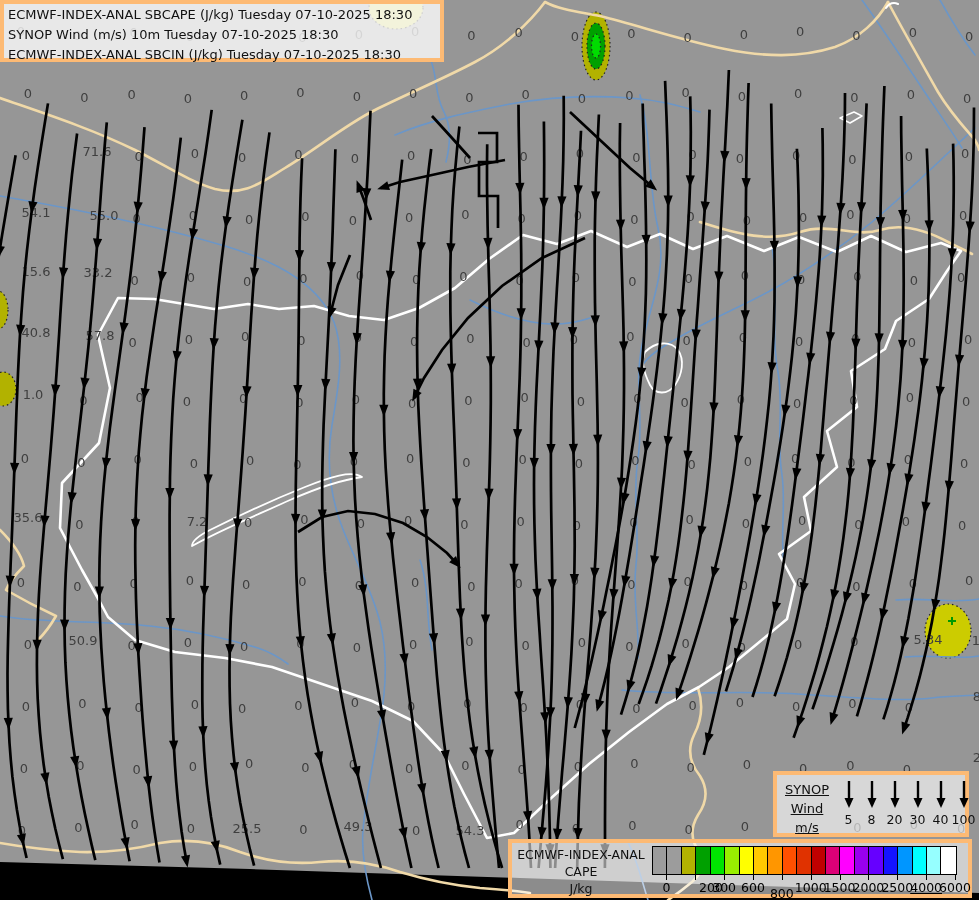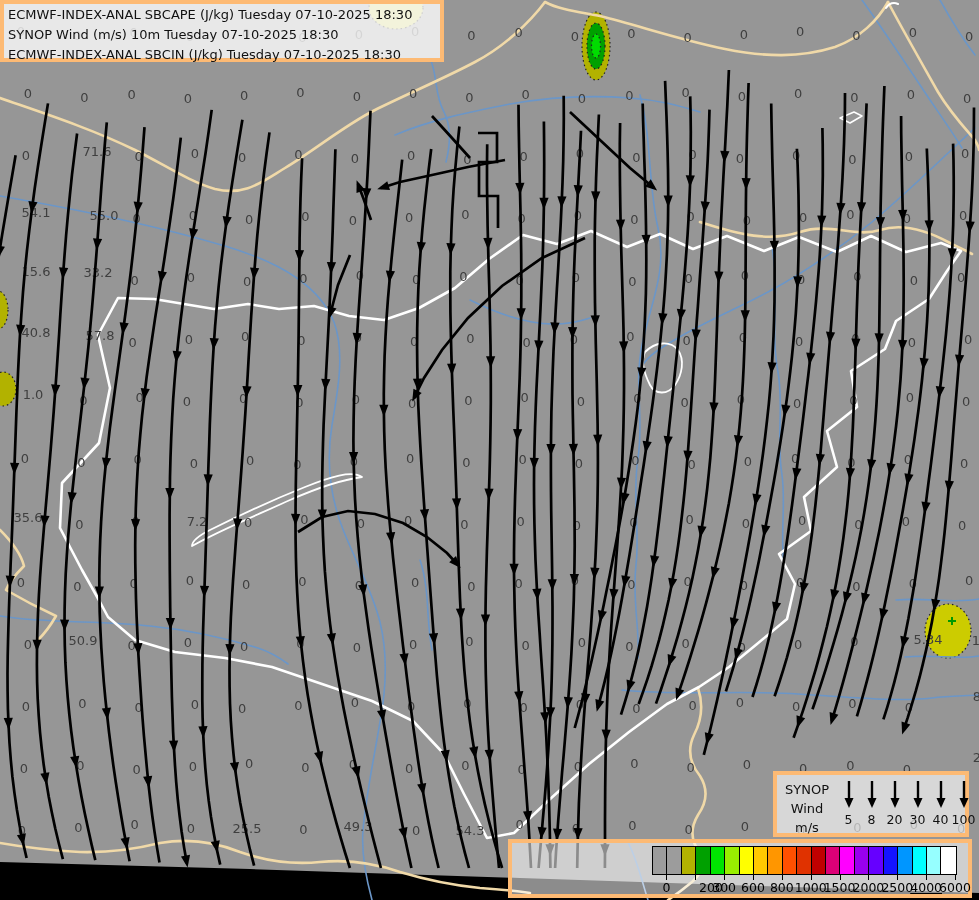--- a/index.html
+++ b/index.html
@@ -3,21 +3,21 @@
 <meta charset="utf-8">
 <style>
   html,body{margin:0;padding:0;background:#000;}
   #stage{position:relative;width:979px;height:900px;overflow:hidden;
          font-family:"DejaVu Sans","Liberation Sans",sans-serif;background:#000;}
   #map-svg{position:absolute;left:0;top:0;}
   .overlay{position:absolute;box-sizing:border-box;border:4px solid #fdba74;color:#111;}
   #title-box{left:0;top:0;width:444px;height:62px;background:rgba(255,255,255,0.78);
              padding:1px 0 0 4px;font-size:13px;line-height:20px;white-space:nowrap;}
   #synop-legend{left:773px;top:771px;width:196px;height:66px;background:rgba(255,255,255,0.62);}
-  #synop-text{position:absolute;left:8px;top:5px;font-size:13px;line-height:19px;text-align:center;}
+  #synop-text{position:absolute;left:8px;top:5px;font-size:13px;line-height:19px;text-align:center;text-decoration:underline;}
   #speed-cols{position:absolute;left:60px;top:4px;display:flex;}
   .speed-col{width:23px;display:flex;flex-direction:column;align-items:center;}
   .speed-col span{font-size:12.5px;margin-top:3px;}
   #cape-legend{left:508px;top:839px;width:464px;height:59px;background:rgba(255,255,255,0.55);}
   #cape-text{position:absolute;left:0;top:3px;width:138px;text-align:center;
              font-size:12.5px;line-height:17px;}
   #cape-bar{position:absolute;left:140px;top:3px;width:303px;height:27px;
             border:1px solid #000;display:flex;}
   .cape-cell{height:100%;border-right:1px solid #000;box-sizing:border-box;}
   .cape-cell:last-child{border-right:none;}
@@ -636,20 +636,25 @@
           <svg width="14" height="30">
             <line x1="7" y1="2" x2="7" y2="22" stroke="#000" stroke-width="2.4"></line>
             <path d="M7,29 L2.5,19 L11.5,19 Z" fill="#000"></path>
           </svg>
           <span>100</span>
         </div>
       </div>
 </div>
 
 <div id="cape-legend" class="overlay">
+  <div id="cape-text">
+    <div>ECMWF-INDEX-ANAL</div>
+    <div>CAPE</div>
+    <div>J/kg</div>
+  </div>
   <div id="cape-bar">
         <div class="cape-cell" style="width: 14.4286px; background: rgb(156, 156, 156);"></div>
         <div class="cape-cell" style="width: 14.4286px; background: rgb(156, 156, 156);"></div>
         <div class="cape-cell" style="width: 14.4286px; background: rgb(178, 178, 0);"></div>
         <div class="cape-cell" style="width: 14.4286px; background: rgb(0, 160, 0);"></div>
         <div class="cape-cell" style="width: 14.4286px; background: rgb(0, 228, 0);"></div>
         <div class="cape-cell" style="width: 14.4286px; background: rgb(153, 238, 0);"></div>
         <div class="cape-cell" style="width: 14.4286px; background: rgb(255, 255, 0);"></div>
         <div class="cape-cell" style="width: 14.4286px; background: rgb(255, 200, 0);"></div>
         <div class="cape-cell" style="width: 14.4286px; background: rgb(255, 150, 0);"></div>
@@ -669,21 +674,21 @@
   <div id="cape-ticks-labels">
         <div class="cape-tick" style="left: 154.429px;"></div>
         <div class="cape-lab" style="left: 154.429px;">0</div>
         <div class="cape-tick" style="left: 183.286px;"></div>
         <div class="cape-lab" style="left: 199px;">200</div>
         <div class="cape-tick" style="left: 212.143px;"></div>
         <div class="cape-lab" style="left: 212.143px;">300</div>
         <div class="cape-tick" style="left: 241px;"></div>
         <div class="cape-lab" style="left: 241px;">600</div>
         <div class="cape-tick" style="left: 269.857px;"></div>
-        <div class="cape-lab" style="left: 269.857px;">800</div>
+        <div class="cape-lab" style="left: 269.857px; margin-top: 6px;">800</div>
         <div class="cape-tick" style="left: 298.714px;"></div>
         <div class="cape-lab" style="left: 298.714px;">1000</div>
         <div class="cape-tick" style="left: 327.571px;"></div>
         <div class="cape-lab" style="left: 327.571px;">1500</div>
         <div class="cape-tick" style="left: 356.429px;"></div>
         <div class="cape-lab" style="left: 356.429px;">2000</div>
         <div class="cape-tick" style="left: 385.286px;"></div>
         <div class="cape-lab" style="left: 385.286px;">2500</div>
         <div class="cape-tick" style="left: 414.143px;"></div>
         <div class="cape-lab" style="left: 414.143px; text-decoration: underline;">4000</div>

